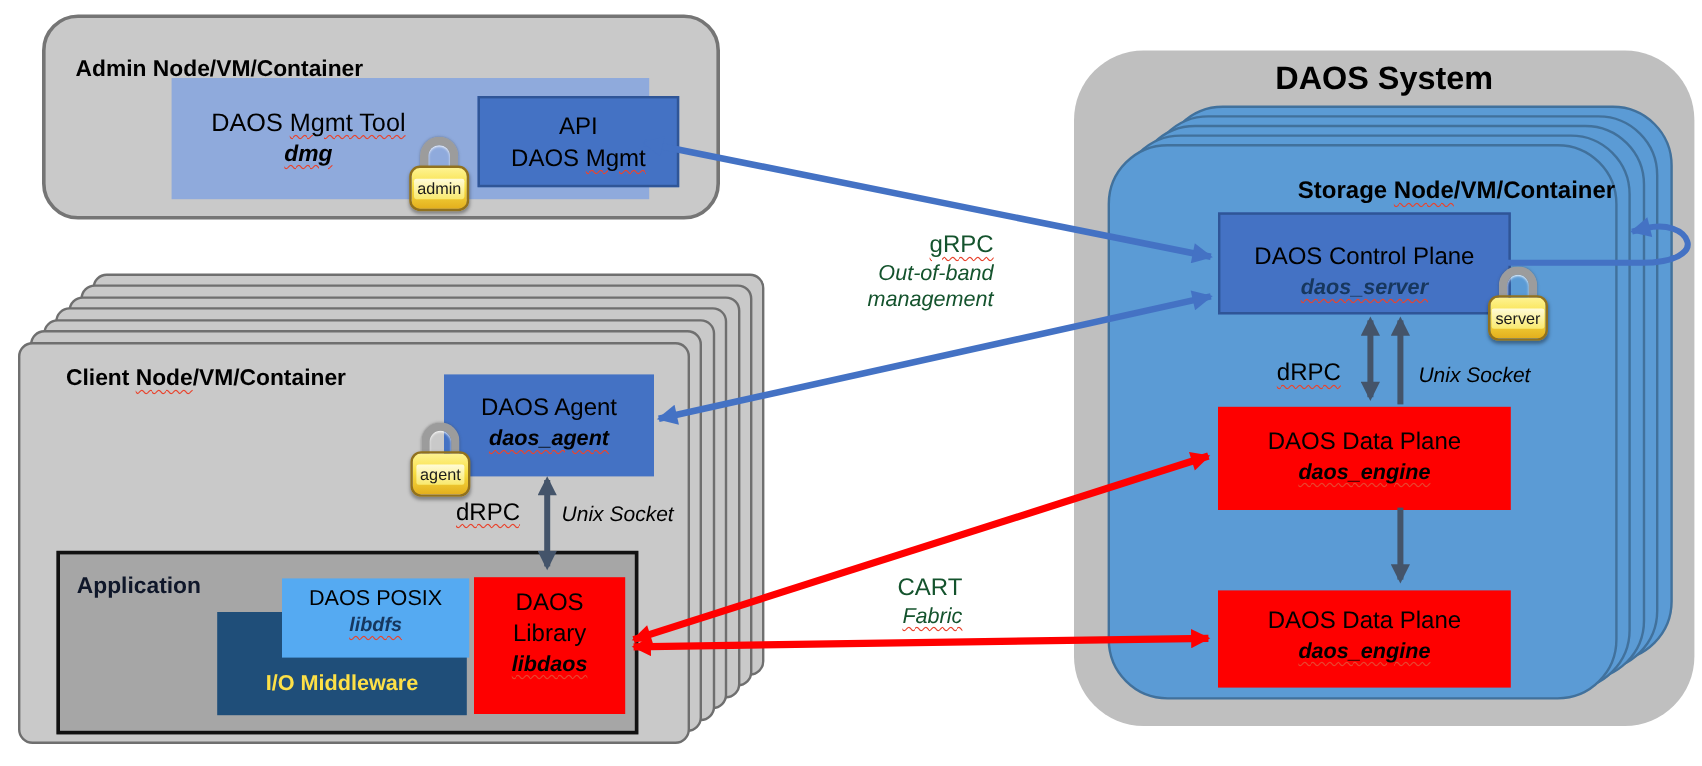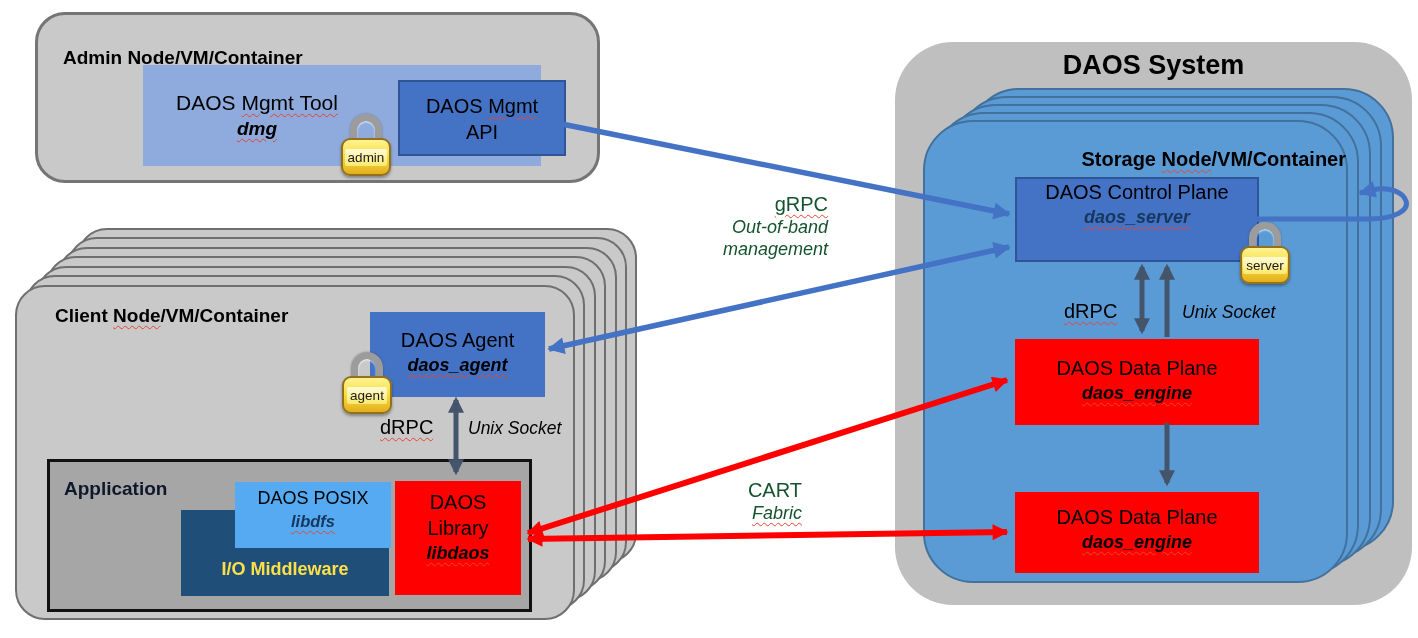--- a/index.html
+++ b/index.html
@@ -2,21 +2,21 @@
 <html><head>
 <meta charset="utf-8">
 <style>
   html,body{margin:0;padding:0;background:#fff;}
   .canvas{position:relative;width:1418px;height:638px;background:#ffffff;
           font-family:"Liberation Sans",sans-serif;overflow:hidden;}
 
   
   .gray-node{position:absolute;background:#c9c9c9;border:3px solid #757575;border-radius:30px;box-sizing:border-box;}
   .stack-layer{position:absolute;box-sizing:border-box;}
-  .stack-layer.gray{background:#c9c9c9;border:2px solid #6f6f6f;border-radius:30px;}
+  .stack-layer.gray{background:#c9c9c9;border:2px solid #6f6f6f;border-radius:12px;}
   .stack-layer.blue{background:#5b9bd5;border:2.5px solid #41719c;border-radius:50px;}
   .system-box{position:absolute;background:#bfbfbf;border-radius:58px;}
 
   .node-title{position:absolute;font-size:19px;font-weight:bold;color:#000;white-space:nowrap;}
 
   
   .abs{position:absolute;box-sizing:border-box;}
   .blue-box{background:#4472c4;}
   .blue-box.bordered{border:2px solid #2f5597;}
   .red-box{background:#fe0000;}
@@ -65,22 +65,22 @@
     <div class="node-title" style="left:25px;top:32px;">Admin Node/VM/Container</div>
 
     <div class="abs" style="left:105px;top:50px;width:398px;height:101px;background:#8faadc;">
       <div class="box-text" style="position:absolute;left:0;top:24px;width:228px;">
         <div class="box-name" style="font-size:21px;line-height:27px;"><span>DAOS </span><span class="sq">Mgmt Tool</span></div>
         <div class="code sq" style="font-size:19px;">dmg</div>
       </div>
 
       <div class="abs blue-box bordered" style="left:255px;top:15px;width:168px;height:76px;">
         <div class="box-text" style="padding-top:11px;">
+          <div class="box-name">API</div>
           <div class="box-name"><span>DAOS </span><span class="sq">Mgmt</span></div>
-          <div class="box-name">API</div>
         </div>
       </div>
     </div>
 
     <div class="padlock" style="left:303px;top:99px;">
       <div class="shackle"></div>
       <div class="lock-body">
           <span class="lock-label">admin</span>
         </div>
     </div>
@@ -141,21 +141,21 @@
 
   <div class="stack-layer blue" style="left:969px;top:88px;width:425px;height:463px;"></div>
   <div class="stack-layer blue" style="left:957px;top:96px;width:425px;height:463px;"></div>
   <div class="stack-layer blue" style="left:946px;top:104px;width:425px;height:463px;"></div>
   <div class="stack-layer blue" style="left:934px;top:112px;width:425px;height:463px;"></div>
 
   <div class="stack-layer blue" style="left:923px;top:120px;width:425px;height:463px;">
     <div class="node-title" style="left:0;top:26px;width:100%;text-align:right;font-size:20px;text-indent:22px;"><span>Storage </span><span class="sq">Node</span><span>/VM/Container</span></div>
 
     <div class="abs blue-box bordered" style="left:90px;top:55px;width:244px;height:85px;">
-      <div class="box-text" style="padding-top:0;">
+      <div class="box-text" style="padding-top:22px;">
         <div class="box-name">DAOS Control Plane</div>
         <div class="code code-navy sq">daos_server</div>
       </div>
     </div>
     <div class="padlock" style="left:315px;top:100px;">
       <div class="shackle"></div>
       <div class="lock-body">
           <span class="lock-label">server</span>
         </div>
     </div>

